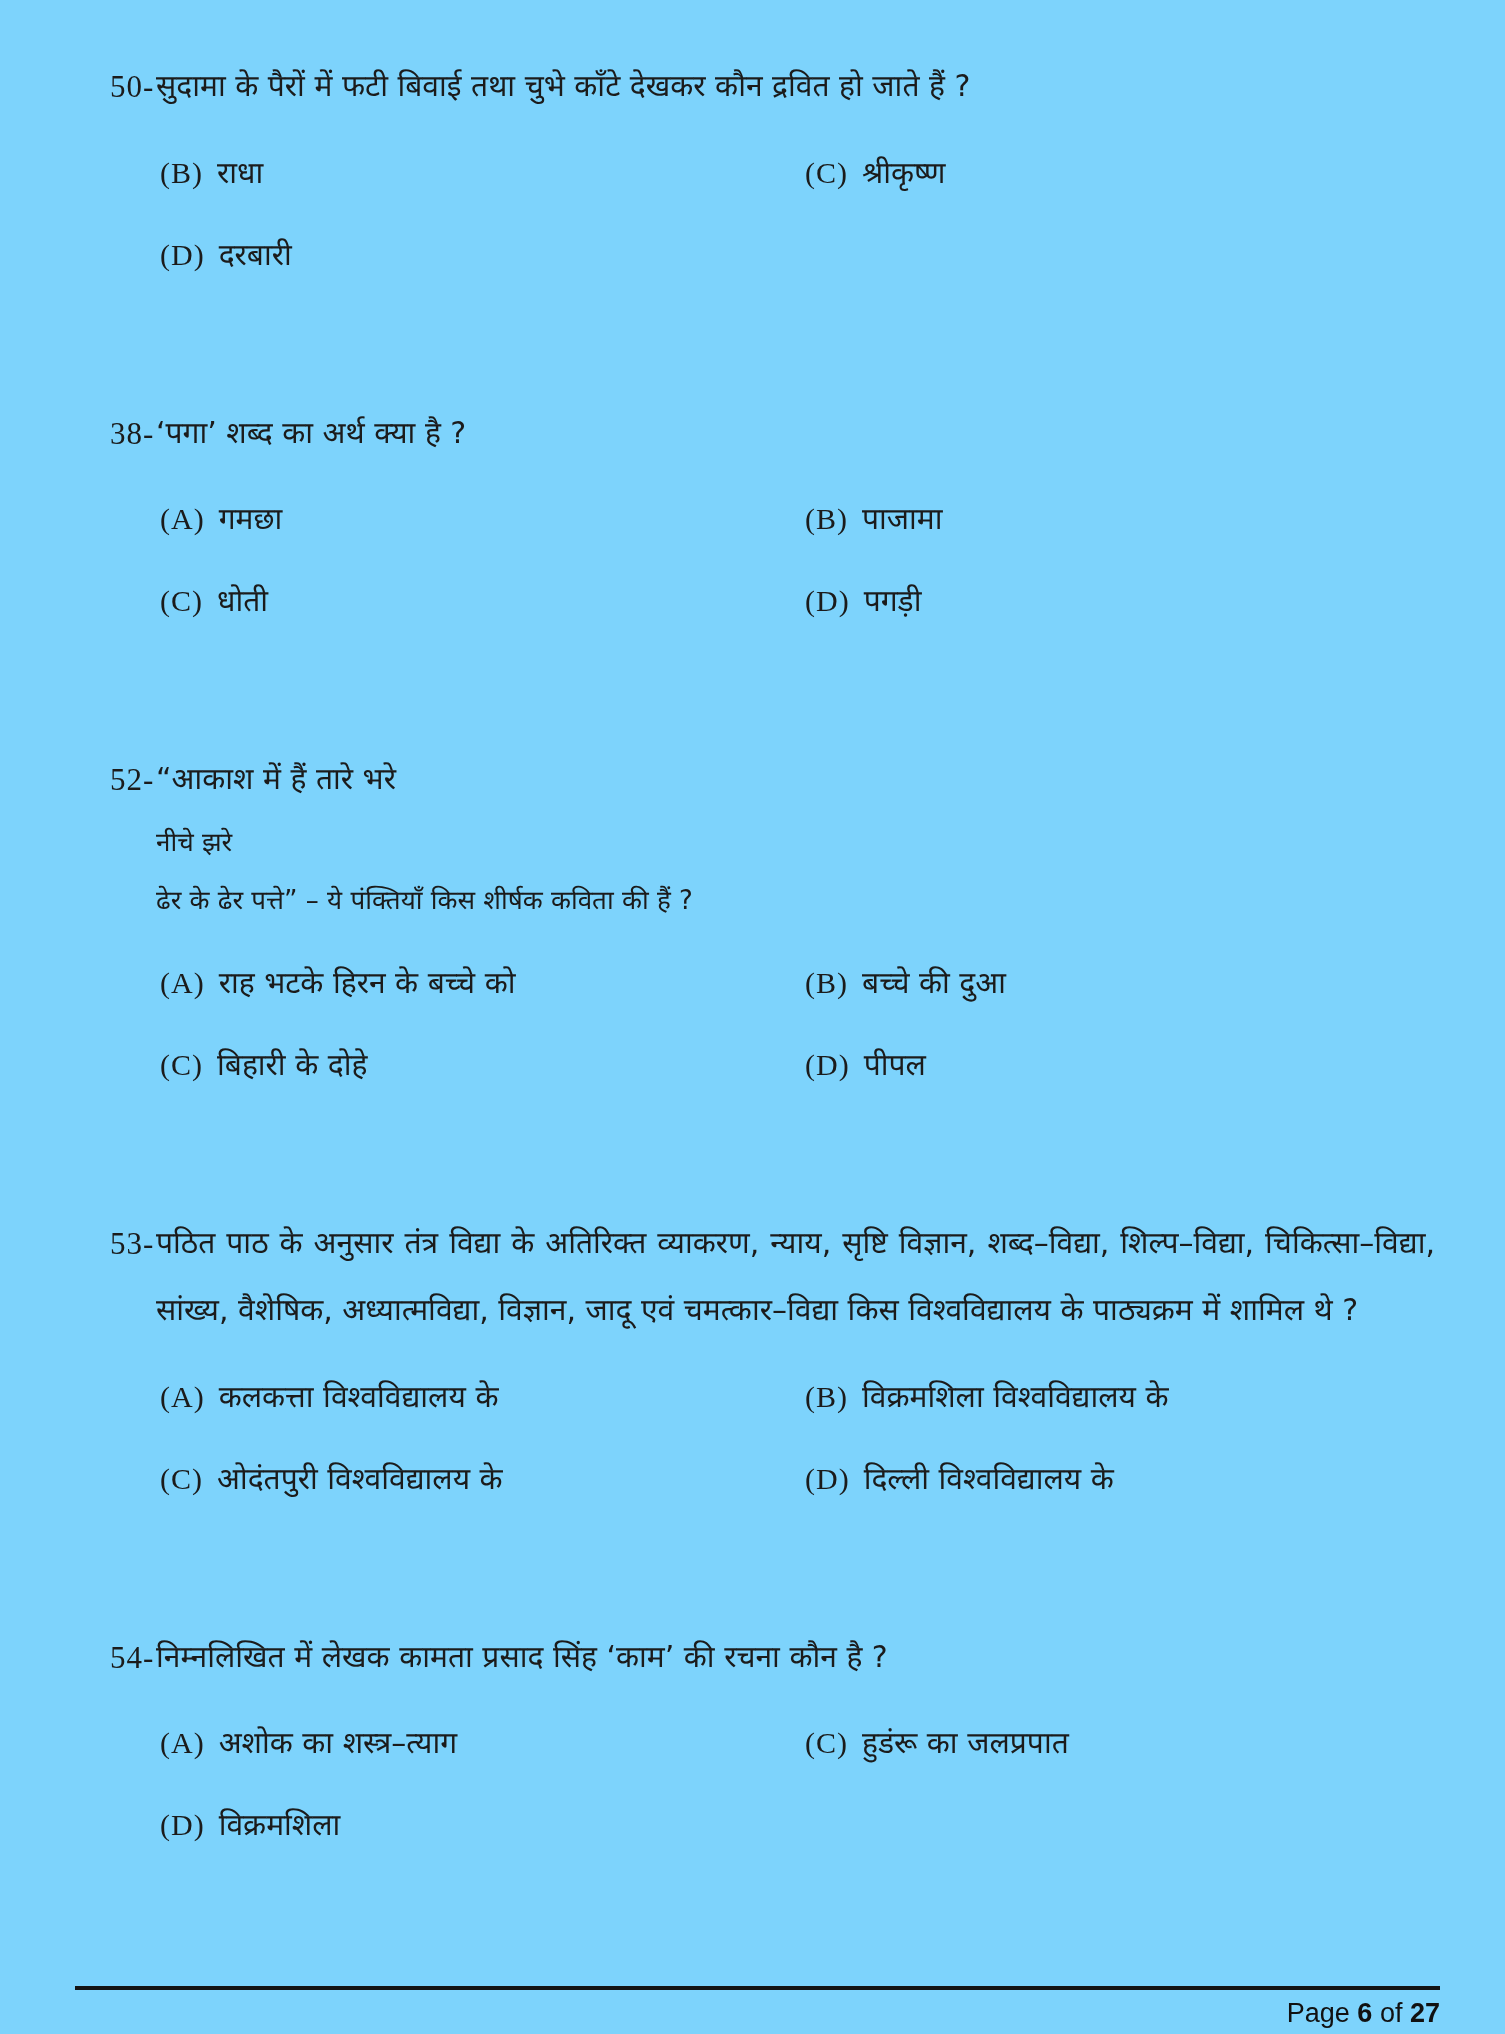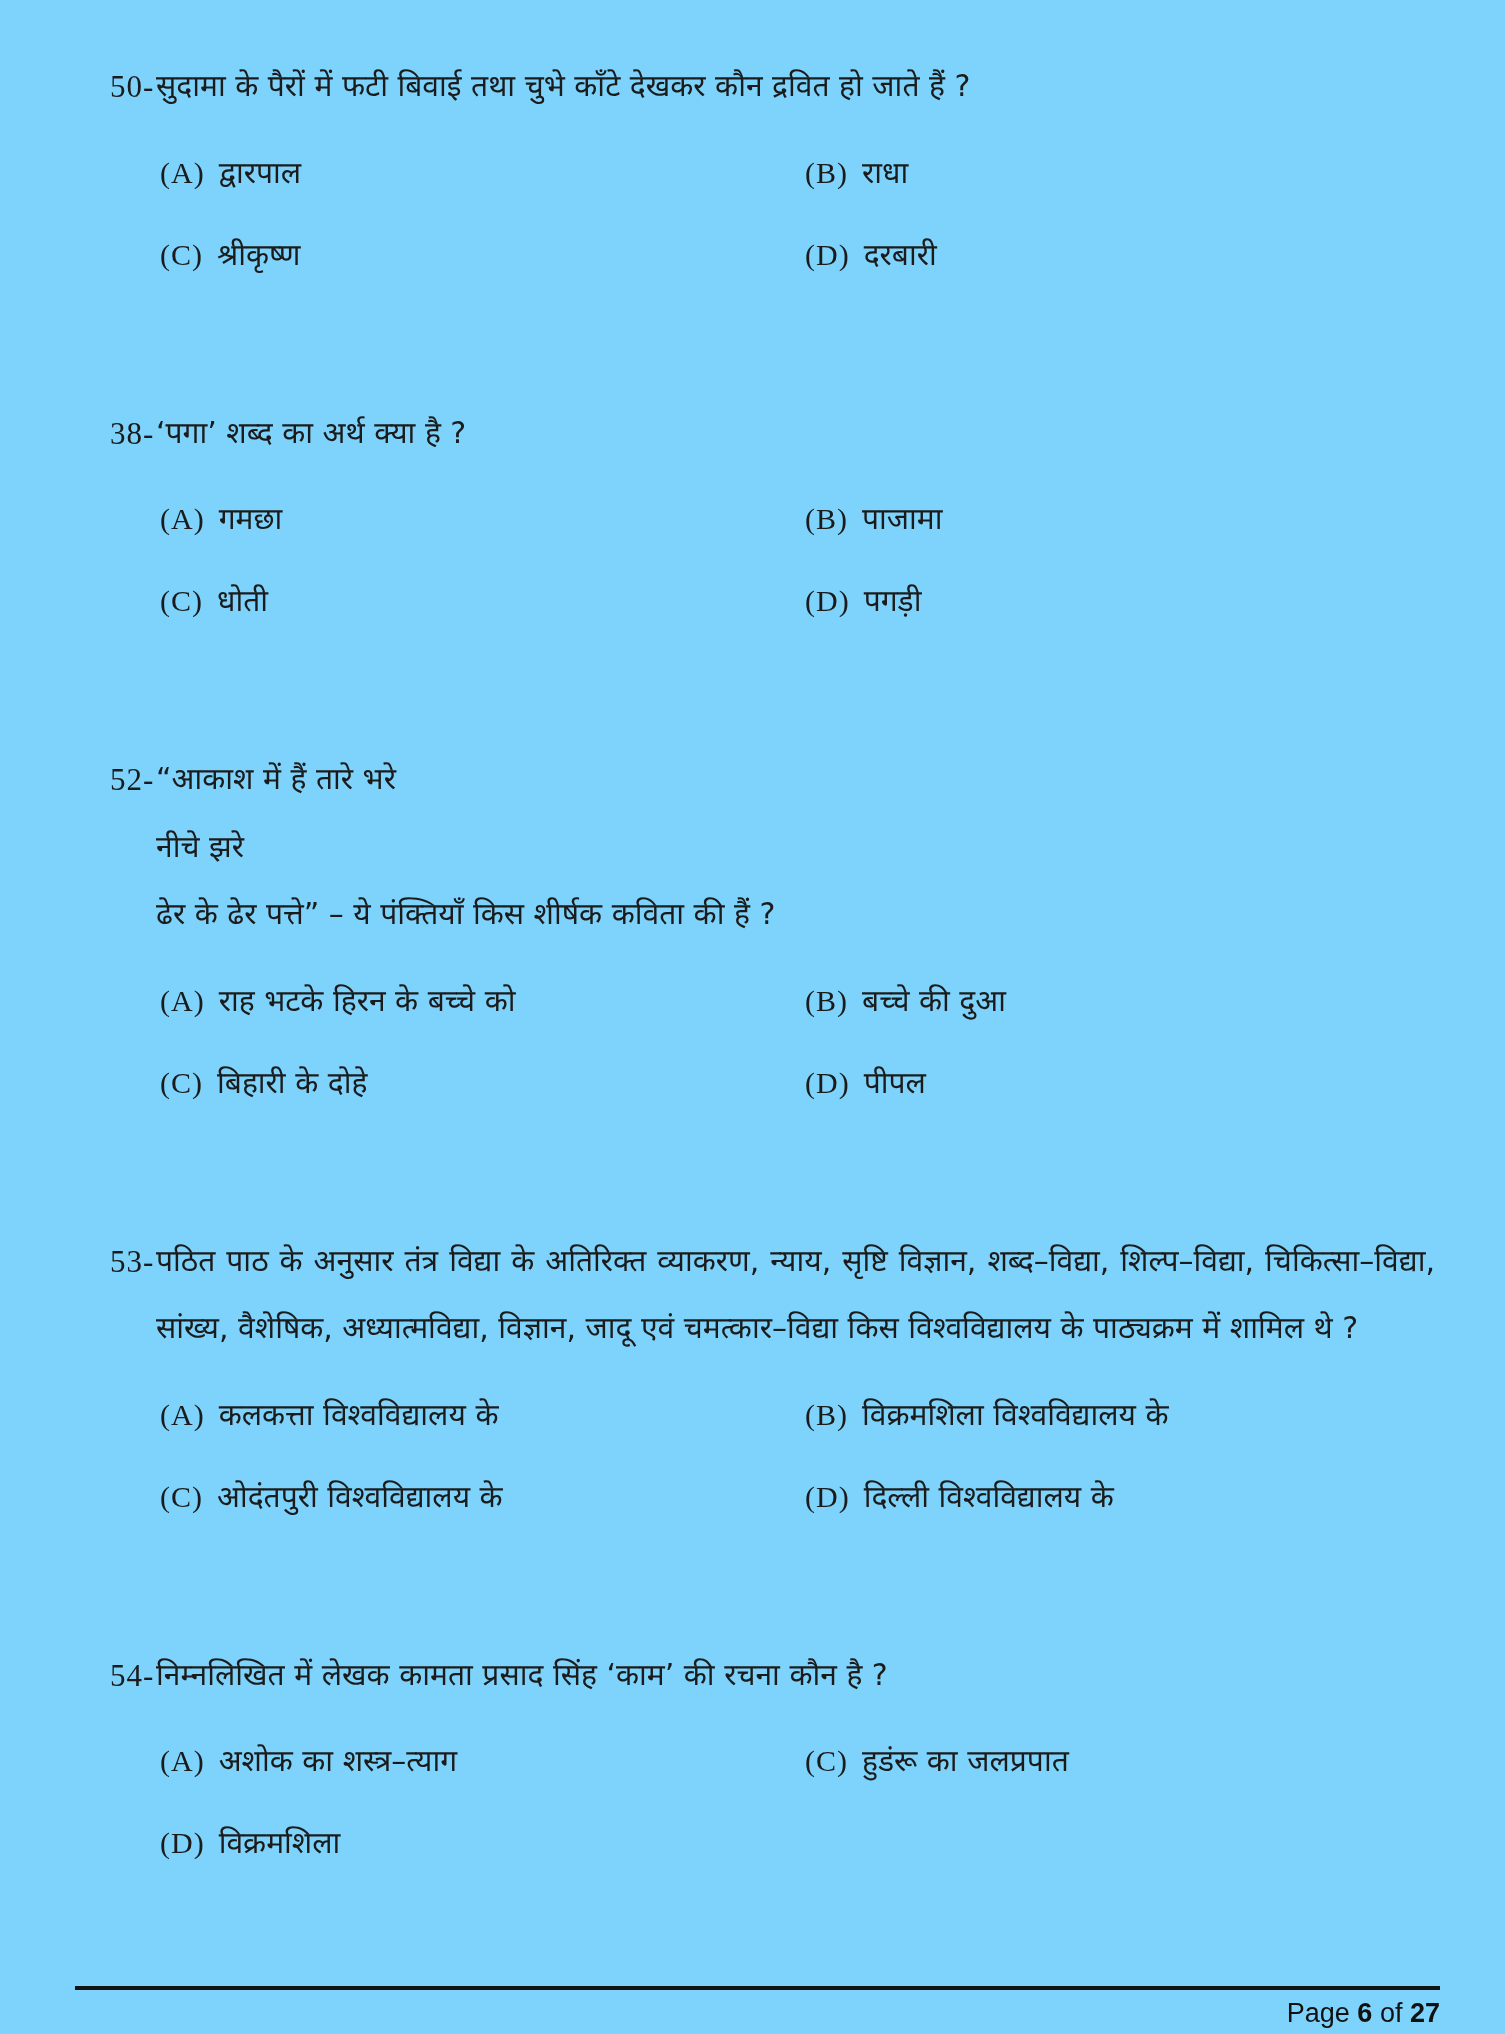--- a/index.html
+++ b/index.html
@@ -34,21 +34,21 @@
   .q-num {
     position: absolute;
     left: 0;
     top: 0;
     font-family: "Liberation Serif", serif;
     font-size: 31px;
     letter-spacing: 1px;
   }
   .q-line-cont {
     padding-left: 46px;
-    font-size: 30px;
+    font-size: 26px;
     line-height: 2.25;
   }
   .options {
     margin-top: 30px;
     padding-left: 50px;
     display: grid;
     grid-template-columns: 645px 1fr;
     row-gap: 37px;
     font-size: 30px;
     line-height: 1.5;
@@ -83,23 +83,20 @@
 
 <div class="page">
   <div class="content">
 
     <div class="question">
       <div class="q-text">
         <span class="q-num">50-</span>
         <span>सुदामा के पैरों में फटी बिवाई तथा चुभे काँटे देखकर कौन द्रवित हो जाते हैं ?</span>
       </div>
       <div class="options">
-        <div class="option">
-          <span class="opt-label">(A)</span><span class="opt-text">द्वारपाल</span>
-        </div>
         <div class="option">
           <span class="opt-label">(B)</span><span class="opt-text">राधा</span>
         </div>
         <div class="option">
           <span class="opt-label">(C)</span><span class="opt-text">श्रीकृष्ण</span>
         </div>
         <div class="option">
           <span class="opt-label">(D)</span><span class="opt-text">दरबारी</span>
         </div>
       </div>

